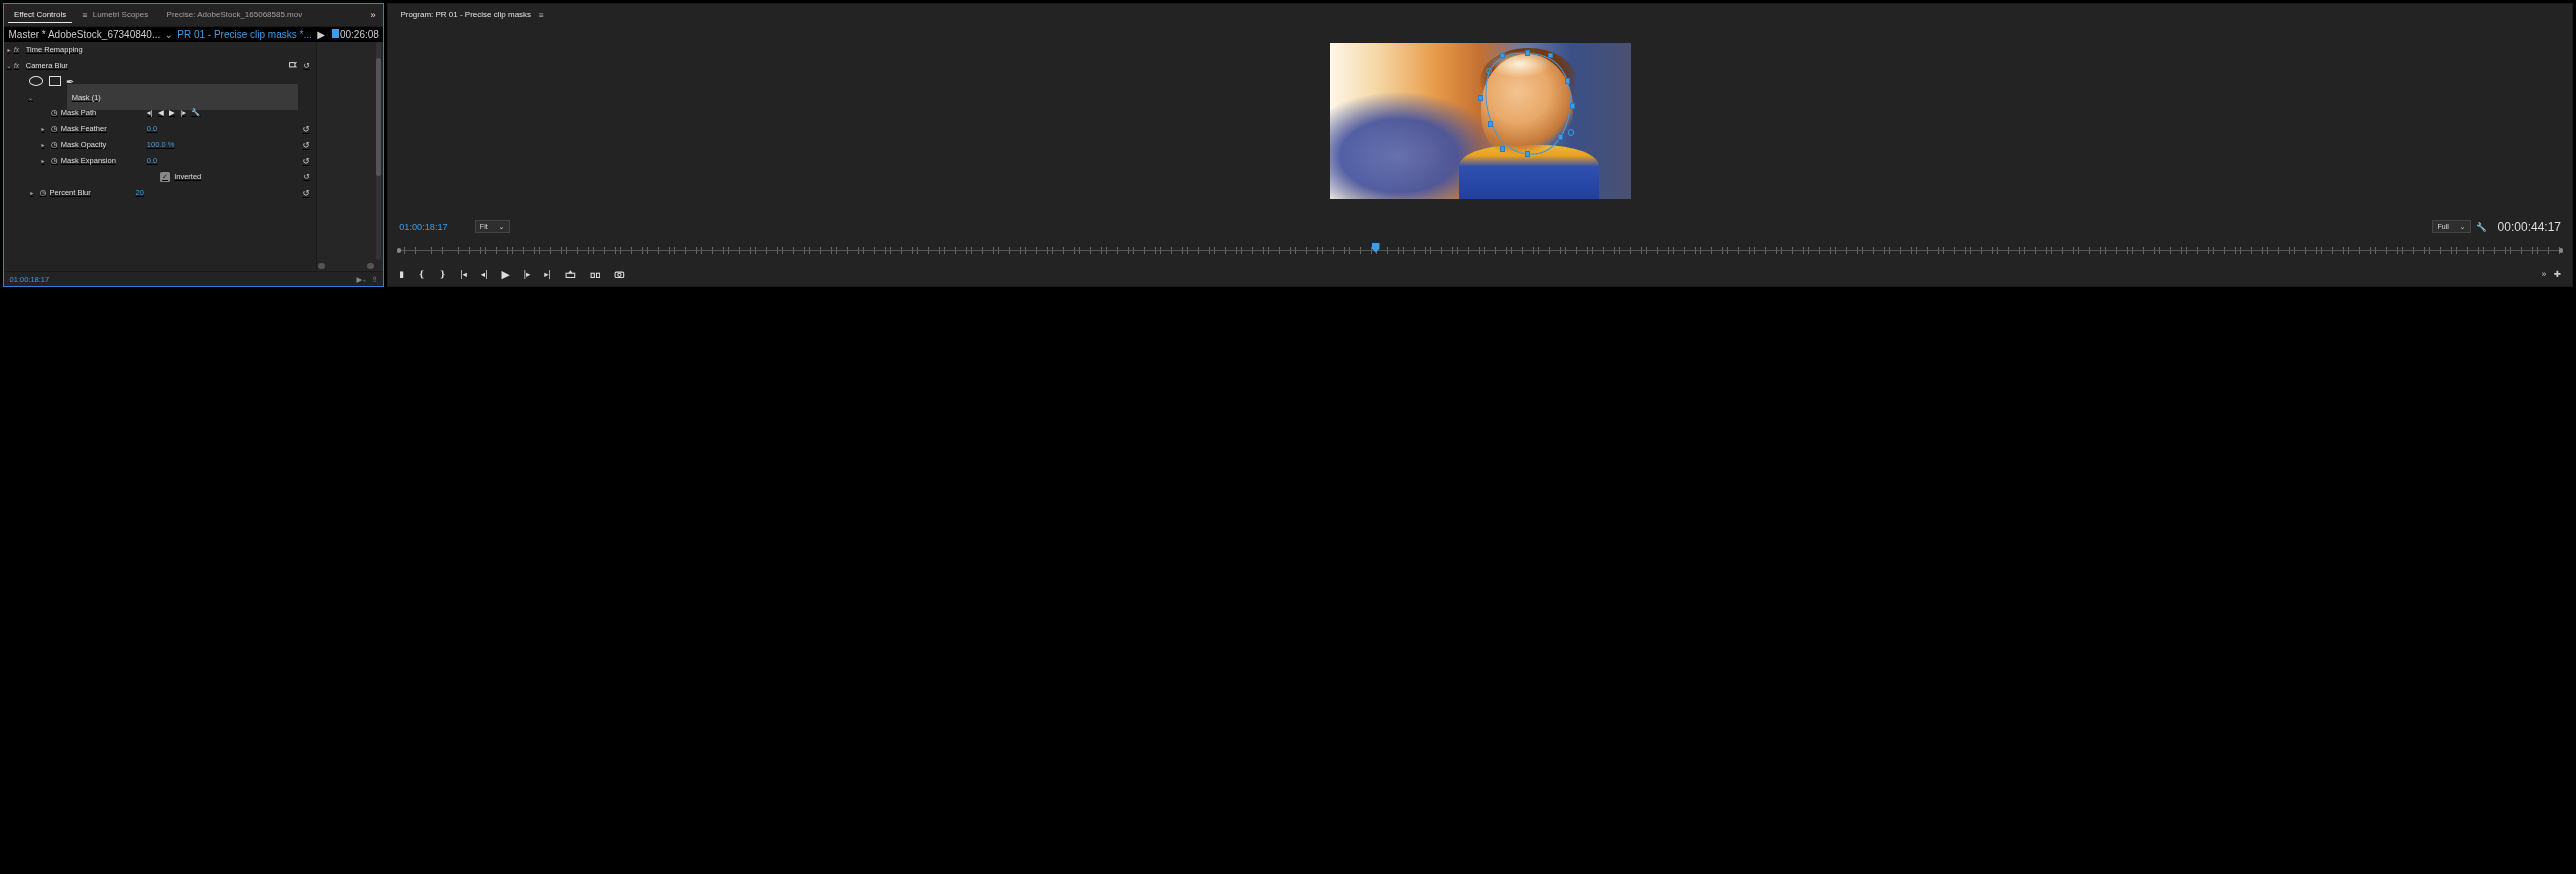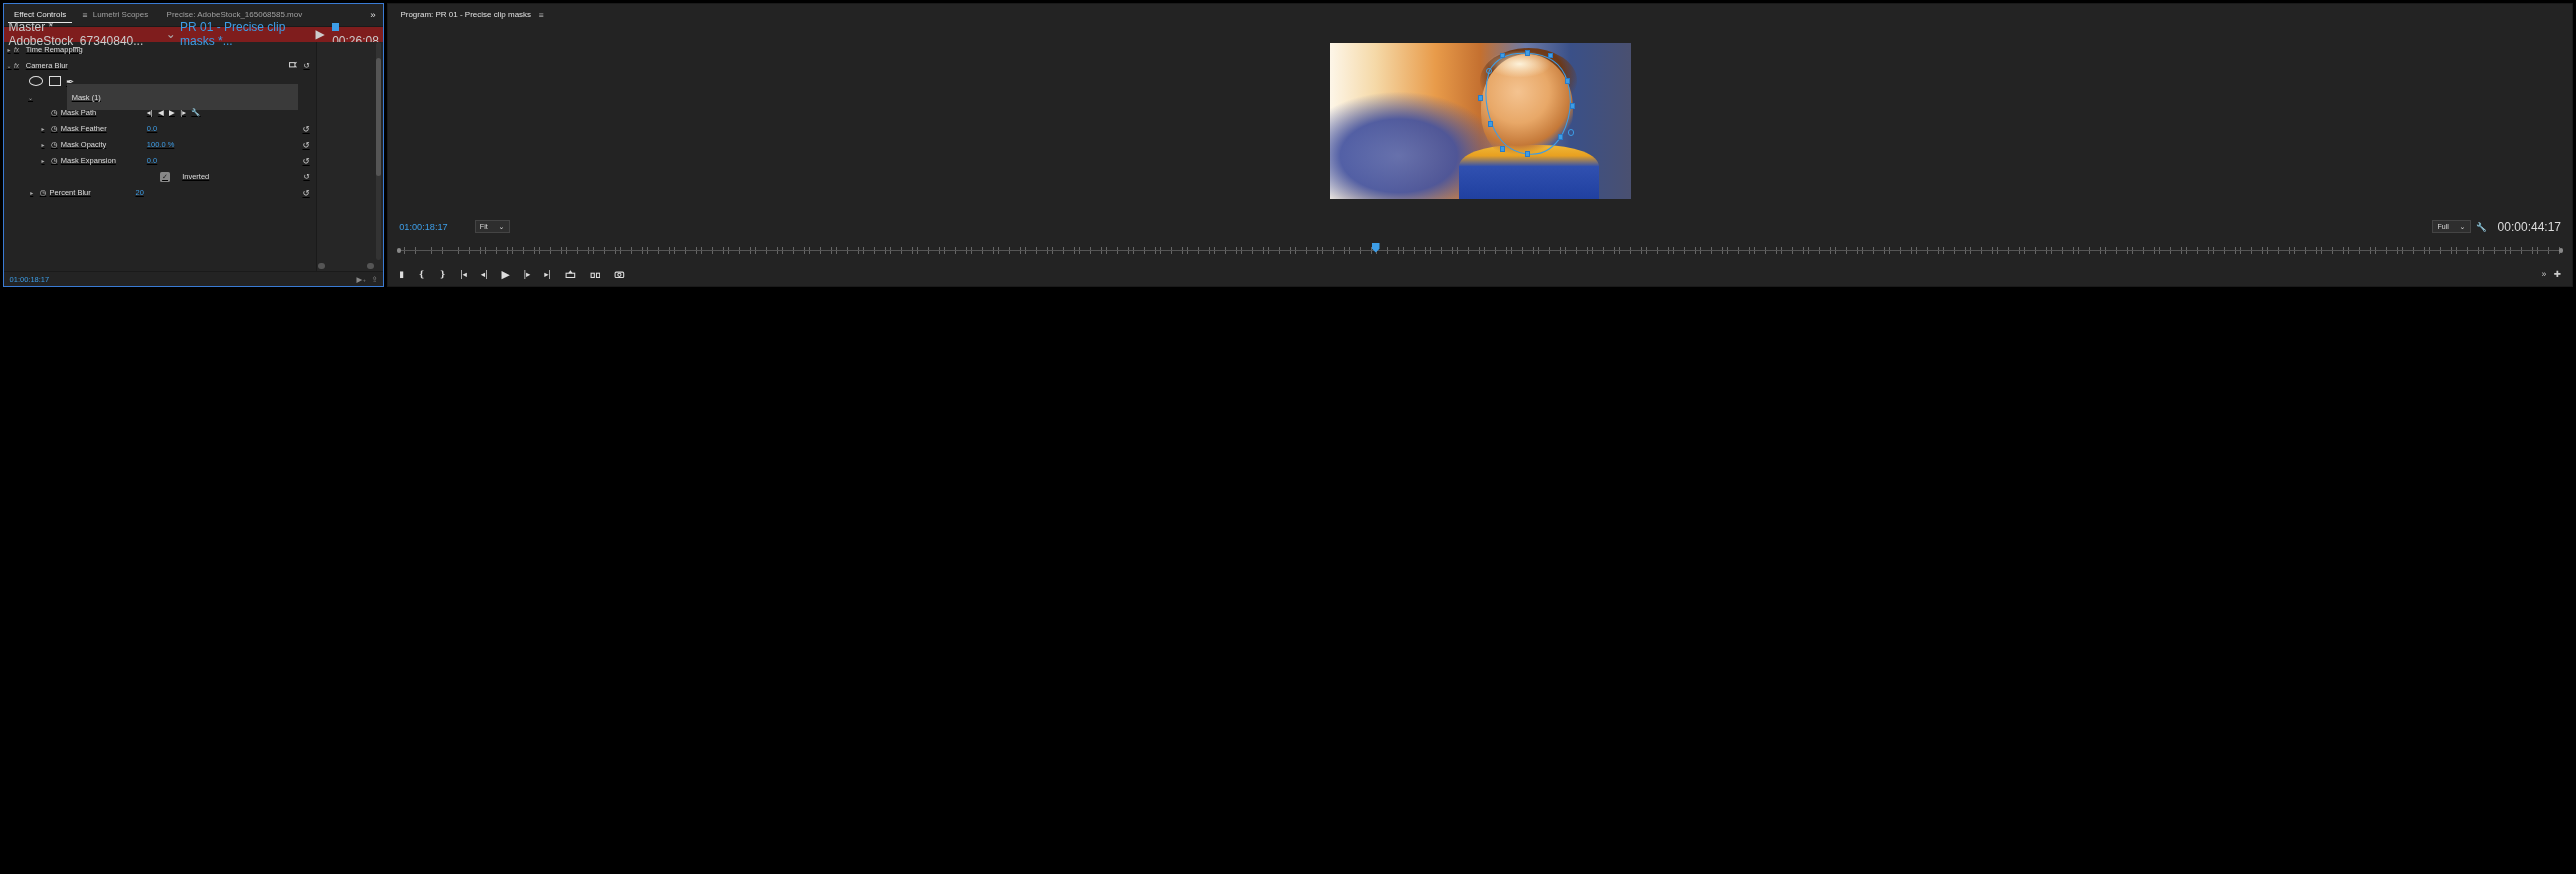--- a/index.html
+++ b/index.html
@@ -9,21 +9,21 @@
   .left { width: 381px; border: 0.5px solid #3a7bd5; }
   .right { flex: 1; }
 
   .tabbar { display: flex; align-items: center; height: 21.5px; padding: 0 4.3px; color: #e0e0e0; font-size: 8px; }
   .tab { padding: 3.2px 5.4px; margin-right: 7.5px; color: #a0a0a0; cursor: pointer; }
   .tab.active { color: #e8e8e8; border-bottom: 1.1px solid #e8e8e8; }
   .menu-icon { margin-left: 3.2px; color: #a0a0a0; font-size: 8.6px; }
   .spacer { flex: 1; }
   .dbl-arrow { color: #e0e0e0; font-size: 9.7px; padding: 0 3.2px; }
 
-  .master-row { display: flex; align-items: center; height: 16px; padding: 0 4.3px; background: #7f1d1d; font-size: 12px; color: #ccc; border-top: 0.5px solid #1a1a1a; }
+  .master-row { display: flex; align-items: center; height: 16px; padding: 0 4.3px; background: #000000; font-size: 10px; color: #ccc; border-top: 0.5px solid #1a1a1a; }
   .master-row .timeline-name { color: #3d9de6; }
   .timecode-head { color: #ccc; margin-left: 7.5px; position: relative; }
   .playhead-marker { width: 6.5px; height: 8.6px; background: #3d9de6; display: inline-block; margin-right: 1.1px; }
 
   .effects-body { flex: 1; display: flex; position: relative; overflow: hidden; text-decoration: underline; }
   .effects-list { width: 313px; border-right: 0.5px solid #1a1a1a; overflow-y: auto; }
   .effects-timeline { flex: 1; position: relative; background: #262626; }
 
   .fx-row { display: flex; align-items: center; height: 16px; font-size: 7.5px; color: #ddd; }
   .fx-row .chev { width: 9.7px; text-align: center; color: #aaa; font-size: 6px; cursor: pointer; }
@@ -186,21 +186,21 @@
         <div class="param-row indent3">
           <span class="chev">▸</span>
           <span class="stopwatch">◷</span>
           <span class="pname">Mask Expansion</span>
           <span class="pvalue">0.0</span>
           <span class="reset">↺</span>
         </div>
 
         <div class="checkbox-row">
           <span class="checkbox">✓</span>
-          <span style="color:#ddd;margin-left:8px;">Inverted</span>
+          <span style="color:#ddd;">Inverted</span>
           <span class="reset" style="margin-left:auto; margin-right:6.5px; color:#ccc;">↺</span>
         </div>
 
         <div class="param-row indent1">
           <span class="chev" style="margin-left:9.7px;">▸</span>
           <span class="stopwatch">◷</span>
           <span class="pname">Percent Blur</span>
           <span class="pvalue">20</span>
           <span class="reset">↺</span>
         </div>

